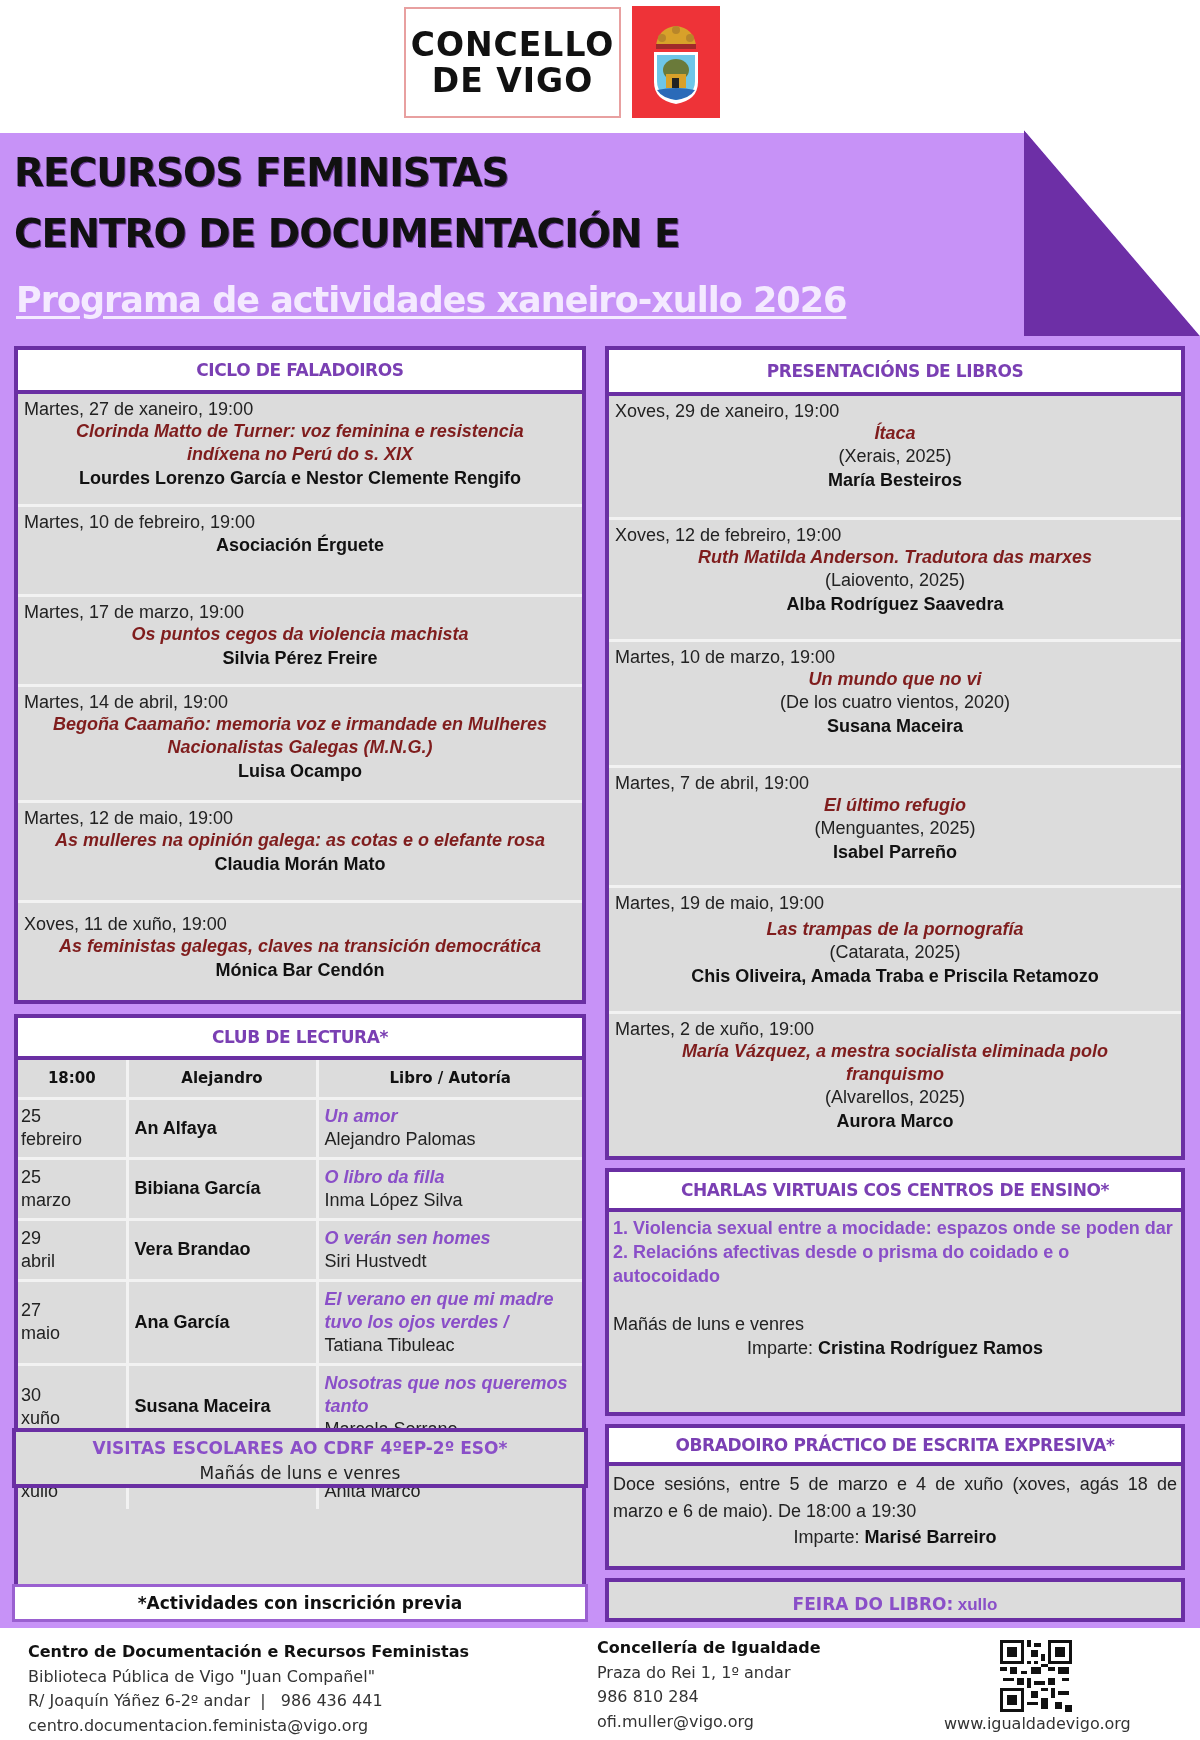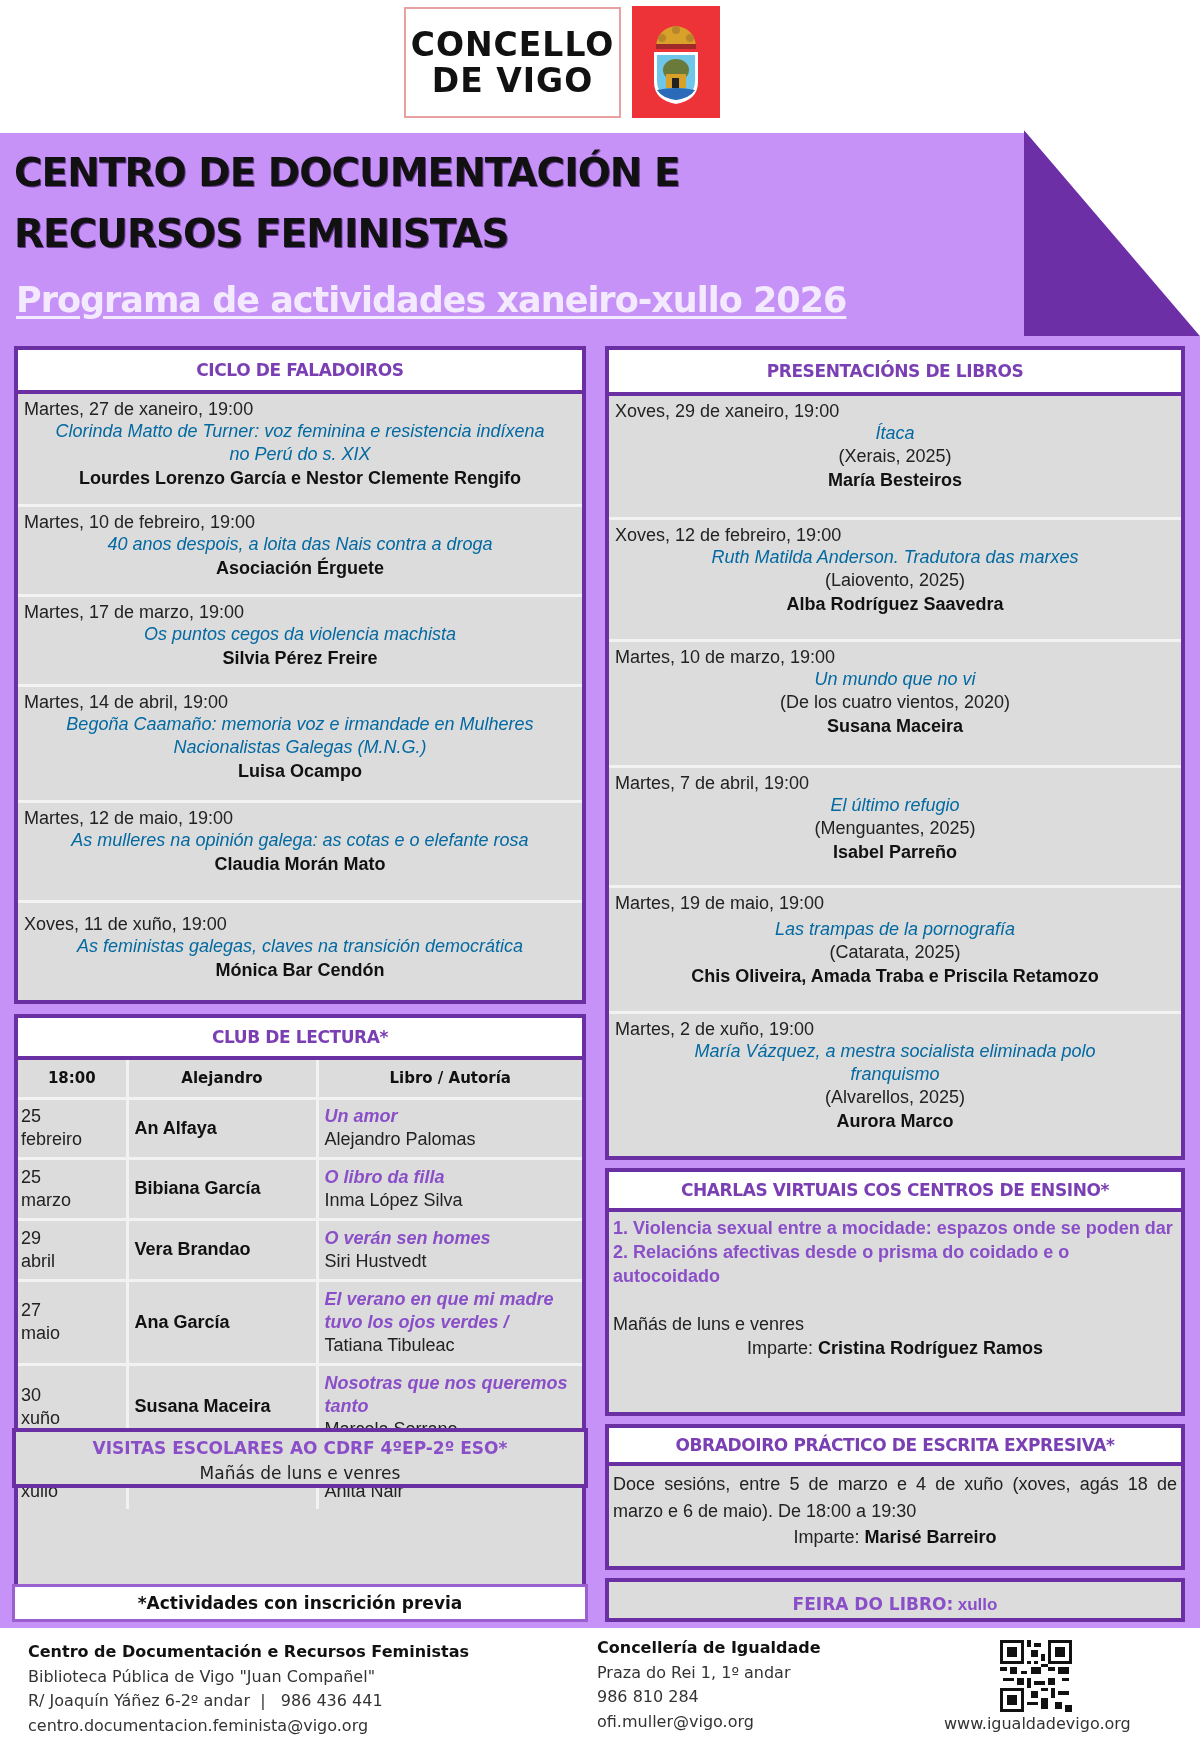--- a/index.html
+++ b/index.html
@@ -43,21 +43,21 @@
   }
   .box-head {
     background: #ffffff; border-bottom: 4px solid #6a2fa3;
     color: #7a3fb3; font-family: "DejaVu Sans", sans-serif; font-weight: bold;
     font-size: 17px; text-align: center; letter-spacing: -0.4px;
     display: flex; align-items: center; justify-content: center;
   }
   .entry { border-bottom: 3px solid #f2f2f2; padding: 4px 6px 6px 6px; text-align: center; }
   .entry:last-child { border-bottom: none; }
   .entry .date { text-align: left; font-size: 18px; line-height: 22px; color: #222; }
-  .entry .etitle { font-style: italic; font-weight: normal; color: #0369a1; font-size: 18px; line-height: 23px; }
+  .entry .etitle { font-style: italic; font-weight: bold; color: #7f1d1d; font-size: 18px; line-height: 23px; }
   .entry .pub { font-size: 18px; line-height: 23px; color: #222; }
   .entry .who { font-weight: bold; font-size: 18px; line-height: 24px; color: #111; }
 
   
   table.club { width: 100%; border-collapse: collapse; }
   table.club th, table.club td { border: 3px solid #f2f2f2; vertical-align: middle; }
   table.club tr:first-child th { border-top: none; }
   table.club th:first-child, table.club td:first-child { border-left: none; }
   table.club th:last-child, table.club td:last-child { border-right: none; }
   table.club tr:last-child td { border-bottom: none; }
@@ -99,36 +99,35 @@
   </svg>
 </div>
 
 <div class="banner"></div>
 <svg class="fold" viewBox="0 0 176 206">
   <polygon points="0,0 176,206 0,206" fill="#6d2fa6"></polygon>
   <polygon points="0,0 176,0 176,206" fill="#ffffff"></polygon>
 </svg>
 
 <div class="title">
+  <div>RECURSOS FEMINISTAS</div>
   <div>CENTRO DE DOCUMENTACIÓN E</div>
-  <div>RECURSOS FEMINISTAS</div>
 </div>
 <div class="subtitle">Programa de actividades xaneiro-xullo 2026</div>
 
 <div class="box" style="left:14px; top:346px; width:572px; height:658px;">
   <div class="box-head" style="height:44px;">CICLO DE FALADOIROS</div>
   <div>
     <div class="entry" style="height:113px;">
       <div class="date">Martes, 27 de xaneiro, 19:00</div>
       <div class="etitle" style="padding:0 20px;">Clorinda Matto de Turner: voz feminina e resistencia indíxena no Perú do s. XIX</div>
       <div class="who">Lourdes Lorenzo García e Nestor Clemente Rengifo</div>
     </div>
     <div class="entry" style="height:90px;">
       <div class="date">Martes, 10 de febreiro, 19:00</div>
-      <div class="etitle">40 anos despois, a loita das Nais contra a droga</div>
       <div class="who">Asociación Érguete</div>
     </div>
     <div class="entry" style="height:90px;">
       <div class="date">Martes, 17 de marzo, 19:00</div>
       <div class="etitle">Os puntos cegos da violencia machista</div>
       <div class="who">Silvia Pérez Freire</div>
     </div>
     <div class="entry" style="height:116px;">
       <div class="date">Martes, 14 de abril, 19:00</div>
       <div class="etitle">Begoña Caamaño: memoria voz e irmandade en Mulheres Nacionalistas Galegas (M.N.G.)</div>
@@ -212,21 +211,21 @@
           </td>
     </tr>
     <tr style="height:60px;">
       <td class="date">
             <div>26</div>
             <div>xullo</div>
           </td>
       <td class="rel">Beatriz Fernández</td>
       <td class="book">
             <div class="bt">El vagón de las mujeres</div>
-            <div class="au">Anita Nair</div>
+            <div class="au">Anita Marco</div>
           </td>
     </tr>
   </tbody>
     </table>
 </div>
 
 <div class="box" style="left:12px; top:1428px; width:576px; height:60px; text-align:center; padding-top:3px;">
   <div style="font-family:'DejaVu Sans',sans-serif; font-weight:bold; color:#8a4fc8; font-size:17px; line-height:26px;">VISITAS ESCOLARES AO CDRF 4ºEP-2º ESO*</div>
   <div style="font-family:'DejaVu Sans',sans-serif; font-size:17px; line-height:24px; color:#222;">Mañás de luns e venres</div>
 </div>

